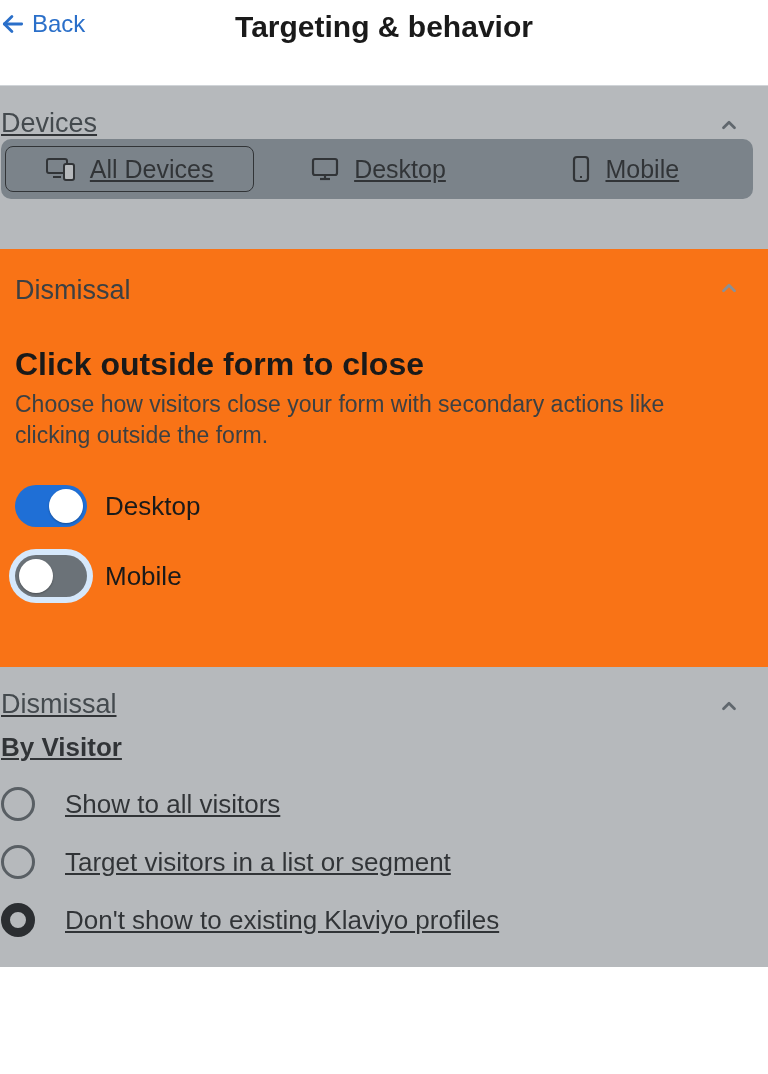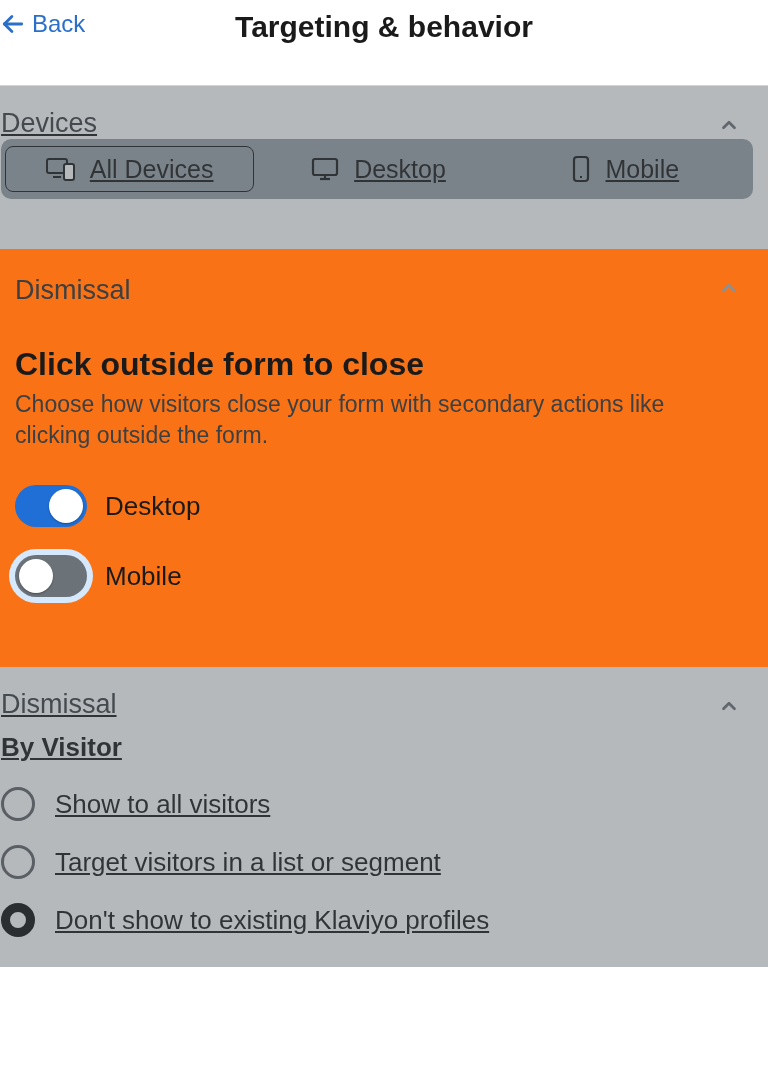--- a/index.html
+++ b/index.html
@@ -162,21 +162,21 @@
   .toggle-label {
     font-size: 26px;
     color: #1a1a1a;
   }
 
   
   .radio-list { margin-top: 12px; }
   .radio-row {
     display: flex;
     align-items: center;
-    gap: 20px;
+    gap: 30px;
     height: 58px;
     cursor: pointer;
   }
   .radio {
     width: 34px;
     height: 34px;
     border-radius: 50%;
     border: 3px solid #5f6468;
     background: transparent;
     display: flex;

